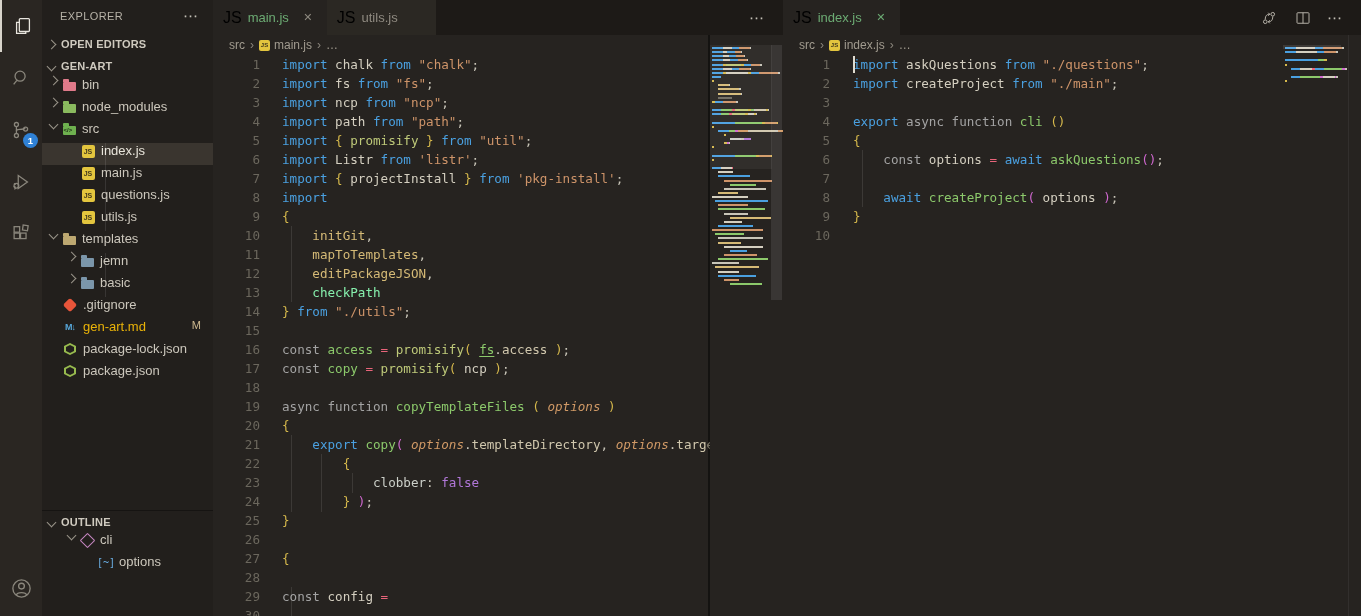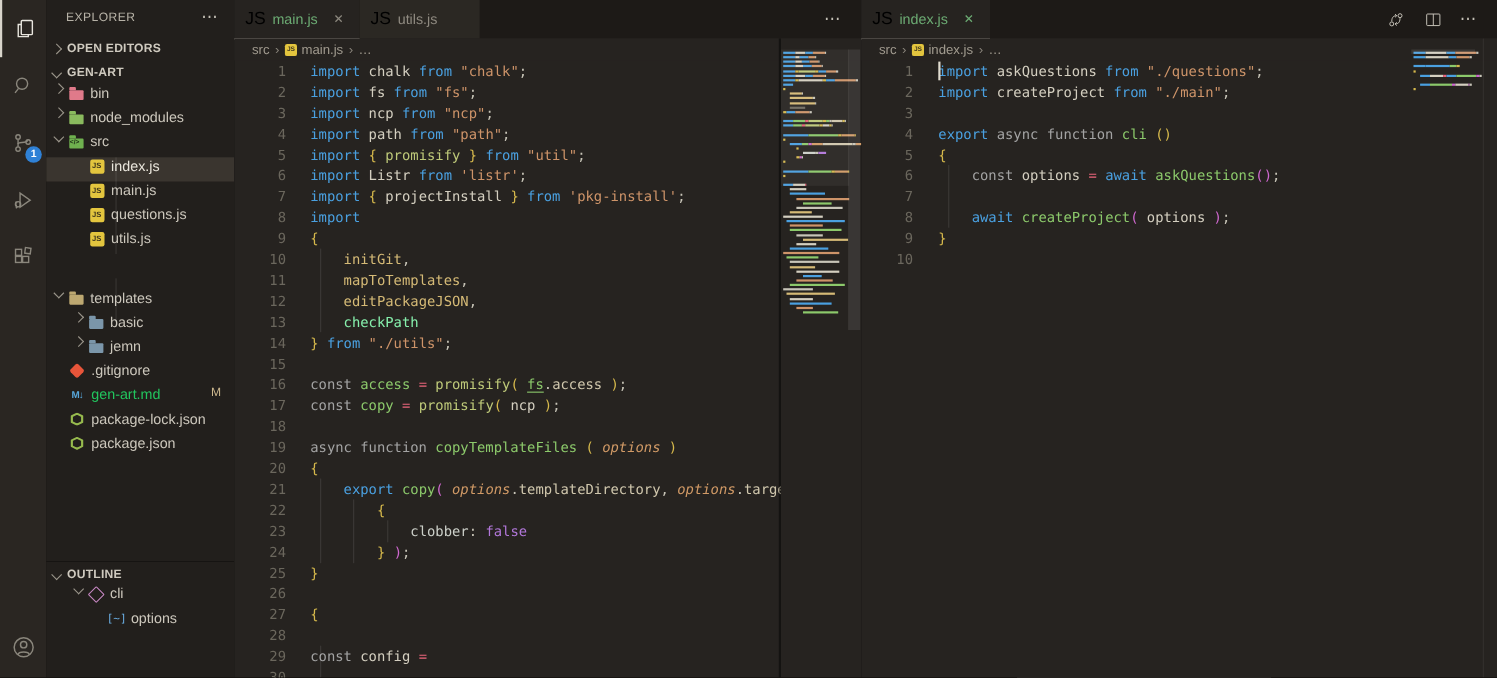--- a/index.html
+++ b/index.html
@@ -27,21 +27,21 @@
   .chev{width:6px;height:6px;border-right:1.4px solid #9a958a;border-bottom:1.4px solid #9a958a;display:inline-block;flex:none;}
   .chev.right{transform:rotate(-45deg);}
   .chev.down{transform:rotate(45deg);}
   .section-row .chev{margin:0 6px 0 6px;}
   #tree-root{position:absolute;left:0;top:77px;width:171px;}
   #outline-items{position:absolute;left:0;top:532px;width:171px;}
   .trow{height:22px;display:flex;align-items:flex-start;cursor:pointer;position:relative;}
   .trow.sel{background:#3a352f;}
   .trow .tlabel{color:#ccc7bc;font-size:13px;white-space:nowrap;}
   .trow.sel .tlabel{color:#e9e5db;}
-  .trow.mod .tlabel{color:#22c55e;}
+  .trow.mod .tlabel{color:#eab308;}
   .trow .badge{position:absolute;right:12px;color:#cdb88e;font-size:11px;}
   .trow .chev{margin-right:4px;}
   .ticon{width:16px;height:16px;flex:none;margin-right:5px;display:flex;align-items:center;justify-content:center;position:relative;}
   .ic-js{width:13px;height:13px;background:#e3c53e;border-radius:2px;color:#42391c;font-size:7px;font-weight:bold;
          display:flex;align-items:center;justify-content:center;}
   .ic-folder{width:13px;height:9px;border-radius:1px;position:relative;margin-top:3px;}
   .ic-folder::before{content:"";position:absolute;left:0;top:-3px;width:6px;height:3px;border-radius:1px 1px 0 0;background:inherit;}
   .ic-folder .fx{position:absolute;left:1px;top:0px;font-size:6px;color:#1c2a14;font-weight:bold;line-height:9px;}
   .ic-git{width:10px;height:10px;background:#e8553a;transform:rotate(45deg);border-radius:2px;}
   .ic-md{color:#57a6d9;font-size:9px;font-weight:bold;letter-spacing:-1px;}
@@ -204,40 +204,40 @@
           <span class="ic-js">JS</span>
         </span>
         <span class="tlabel">questions.js</span>
       </div>
       <div class="trow" style="padding-left: 38px;">
         <span class="ticon">
           <span class="ic-js">JS</span>
         </span>
         <span class="tlabel">utils.js</span>
       </div>
-      <div class="trow" style="padding-left: 8px; margin-top: 32px;">
+      <div class="trow" style="padding-left: 8px;">
         <span class="chev down"></span>
         <span class="ticon">
           <span class="ic-folder" style="background: rgb(189, 168, 113);"></span>
         </span>
         <span class="tlabel">templates</span>
       </div>
       <div class="trow" style="padding-left: 26px;">
         <span class="chev right"></span>
         <span class="ticon">
           <span class="ic-folder" style="background: rgb(123, 150, 170);"></span>
         </span>
-        <span class="tlabel">basic</span>
+        <span class="tlabel">jemn</span>
       </div>
       <div class="trow" style="padding-left: 26px;">
         <span class="chev right"></span>
         <span class="ticon">
           <span class="ic-folder" style="background: rgb(123, 150, 170);"></span>
         </span>
-        <span class="tlabel">jemn</span>
+        <span class="tlabel">basic</span>
       </div>
       <div class="trow" style="padding-left: 20px;">
         <span class="ticon">
           <span class="ic-git"></span>
         </span>
         <span class="tlabel">.gitignore</span>
       </div>
       <div class="trow mod" style="padding-left: 20px;">
         <span class="ticon">
           <span class="ic-md">M↓</span>

